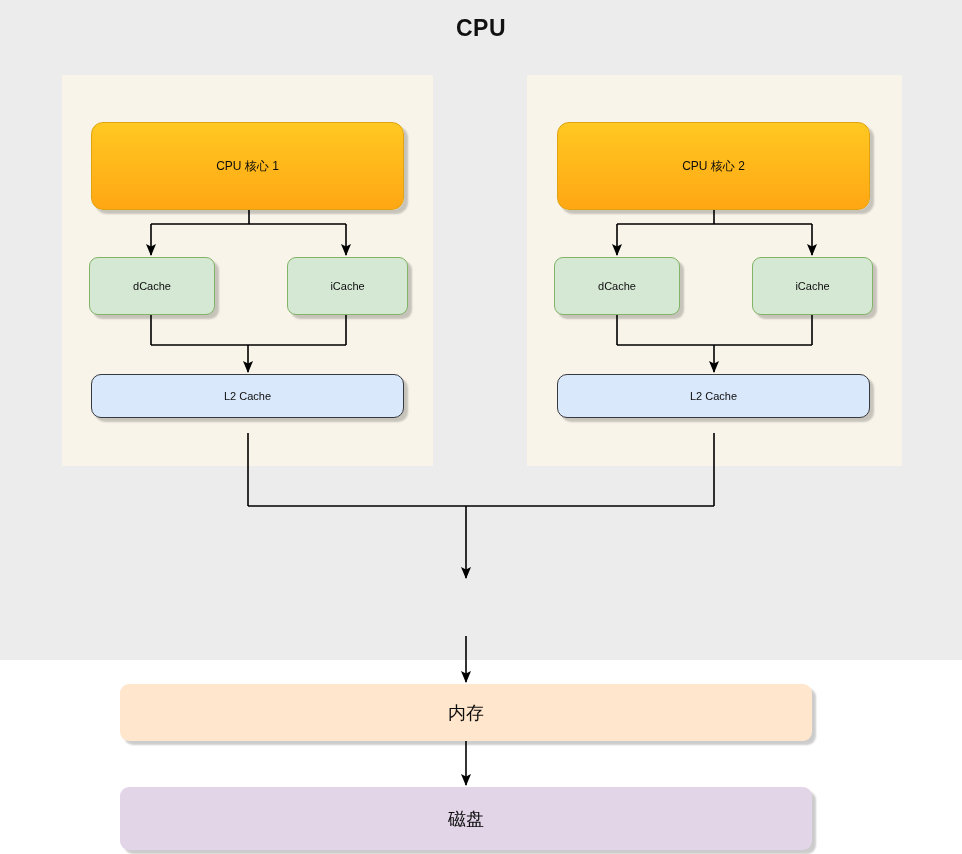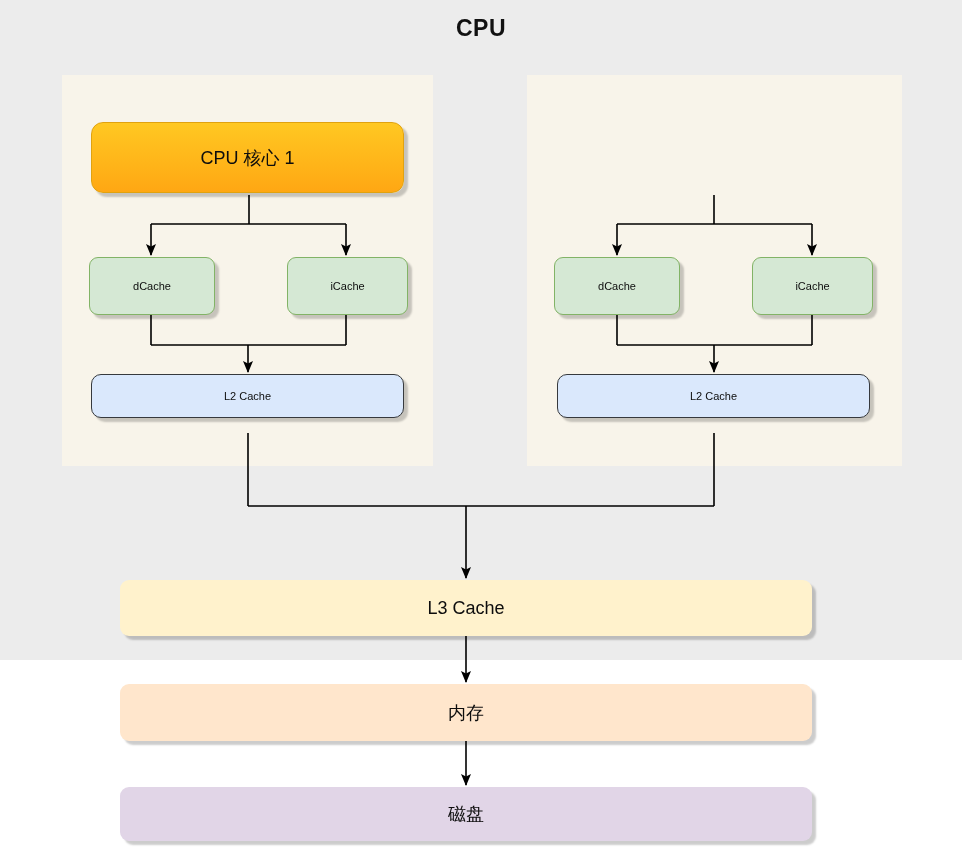--- a/index.html
+++ b/index.html
@@ -25,21 +25,21 @@
   .panel-left  { left:62px;  width:371px; }
   .panel-right { left:527px; width:375px; }
 
   .node {
     position:absolute; display:flex; align-items:center; justify-content:center;
     font-size:11px; color:#0d0d0d;
     box-shadow:4px 4px 2px rgba(0,0,0,0.20);
     box-sizing:border-box;
   }
   .core-box {
-    height:71px; width:313px; border-radius:12px; font-size:18px;
+    height:88px; width:313px; border-radius:12px; font-size:12px;
     background:linear-gradient(var(--core-fill-top,#ffc822), var(--core-fill-bottom,#ffa713));
     border:1px solid var(--core-border,#e0a210);
     top:122px;
   }
   .core1-box { left:91px; }
   .core2-box { left:557px; }
 
   .cache-box {
     top:257px; height:58px; border-radius:9px;
     background:var(--cache-fill,#d5e8d4);
@@ -56,21 +56,21 @@
     border:1px solid var(--l2-border,#36393d);
   }
   .l2-1 { left:91px; }
   .l2-2 { left:557px; }
 
   .wide-box {
     left:120px; width:692px; border-radius:9px; border:none; font-size:18px;
   }
   .l3-box     { top:580px; height:56px; background:var(--l3-fill,#fff2cc); }
   .memory-box { top:684px; height:57px; background:var(--memory-fill,#ffe6cc); }
-  .disk-box   { top:787px; height:54px; background:var(--disk-fill,#e1d5e7); }
+  .disk-box   { top:787px; height:63px; background:var(--disk-fill,#e1d5e7); }
 
   .connector-layer {
     position:absolute; left:0; top:0; width:962px; height:854px;
     pointer-events:none;
   }
   .edge { stroke:#000; stroke-width:1.6; fill:none; }
 </style>
 </head>
 <body>
 
@@ -117,33 +117,33 @@
   <div class="node cache-box dcache1">
     <span>dCache</span>
   </div>
   <div class="node cache-box icache1">
     <span>iCache</span>
   </div>
   <div class="node l2-box l2-1">
     <span>L2 Cache</span>
   </div>
 
+  <div class="node core-box core2-box">
+    <span>CPU 核心 2</span>
+  </div>
   <div class="node cache-box dcache2">
     <span>dCache</span>
   </div>
   <div class="node cache-box icache2">
     <span>iCache</span>
   </div>
   <div class="node l2-box l2-2">
     <span>L2 Cache</span>
   </div>
 
-  <div class="node wide-box l3-box">
-    <span>L3 Cache</span>
-  </div>
   <div class="node wide-box memory-box">
     <span>内存</span>
   </div>
   <div class="node wide-box disk-box">
     <span>磁盘</span>
   </div>
 
 </div>
 
 </body></html>

